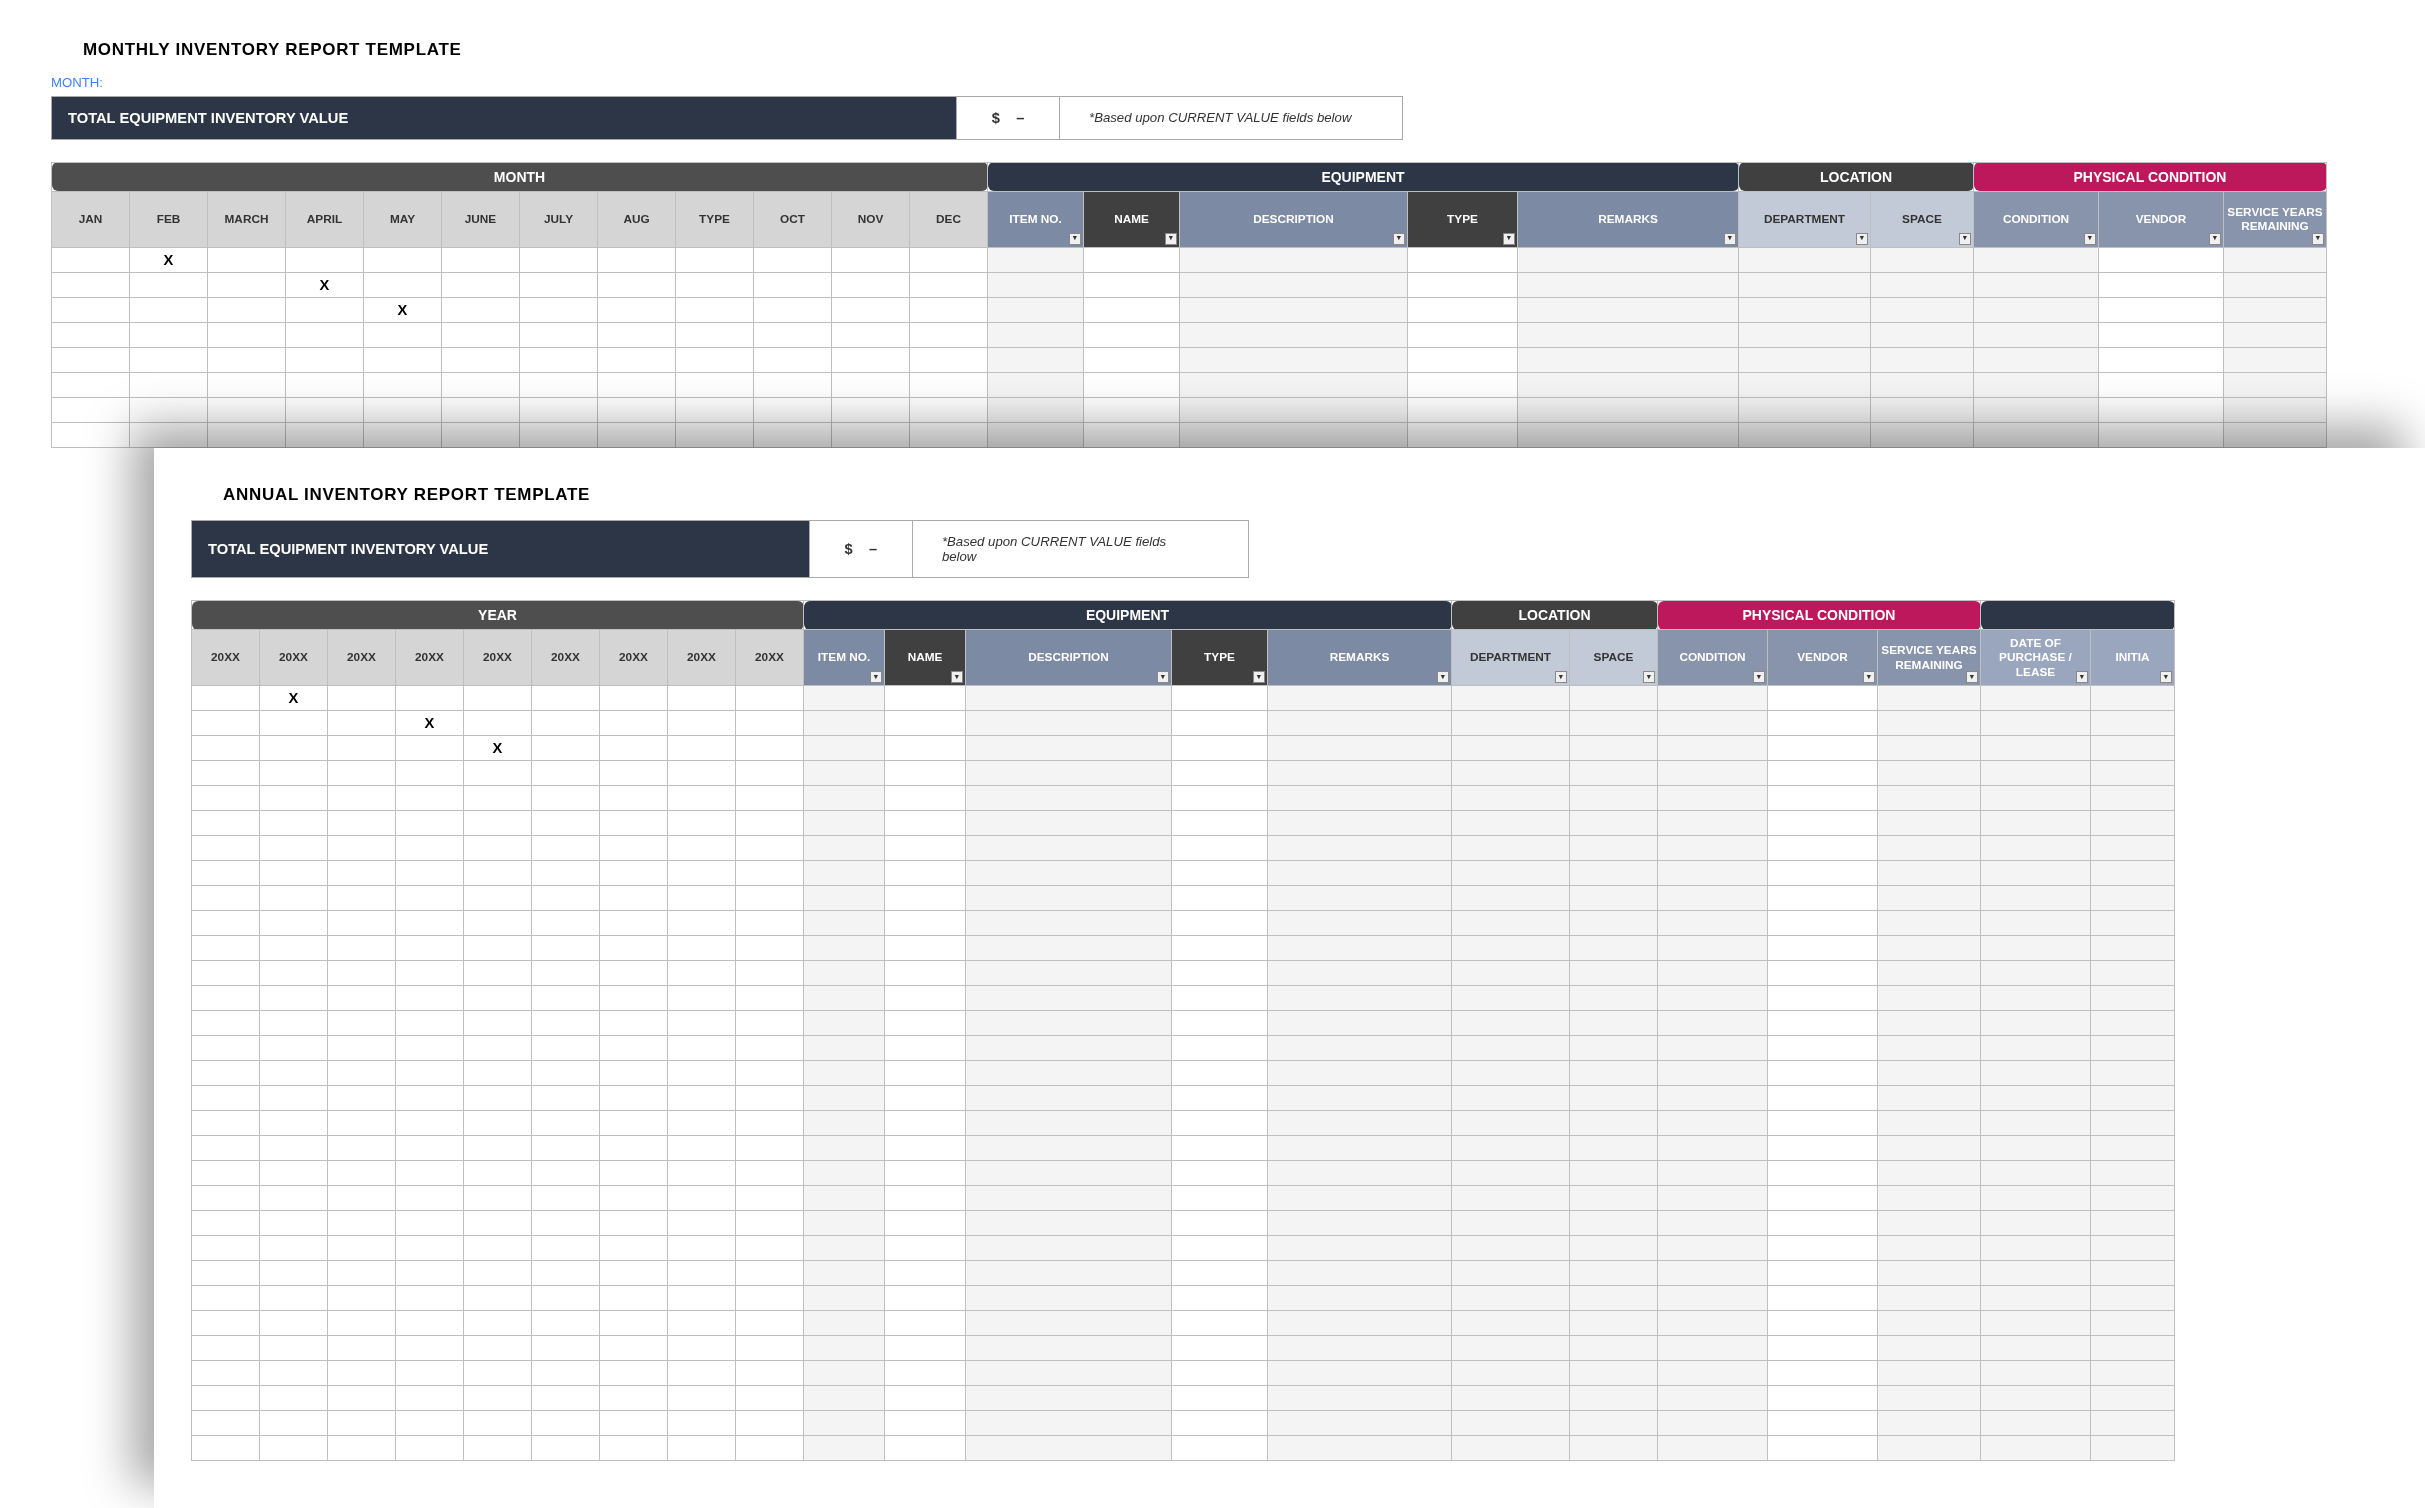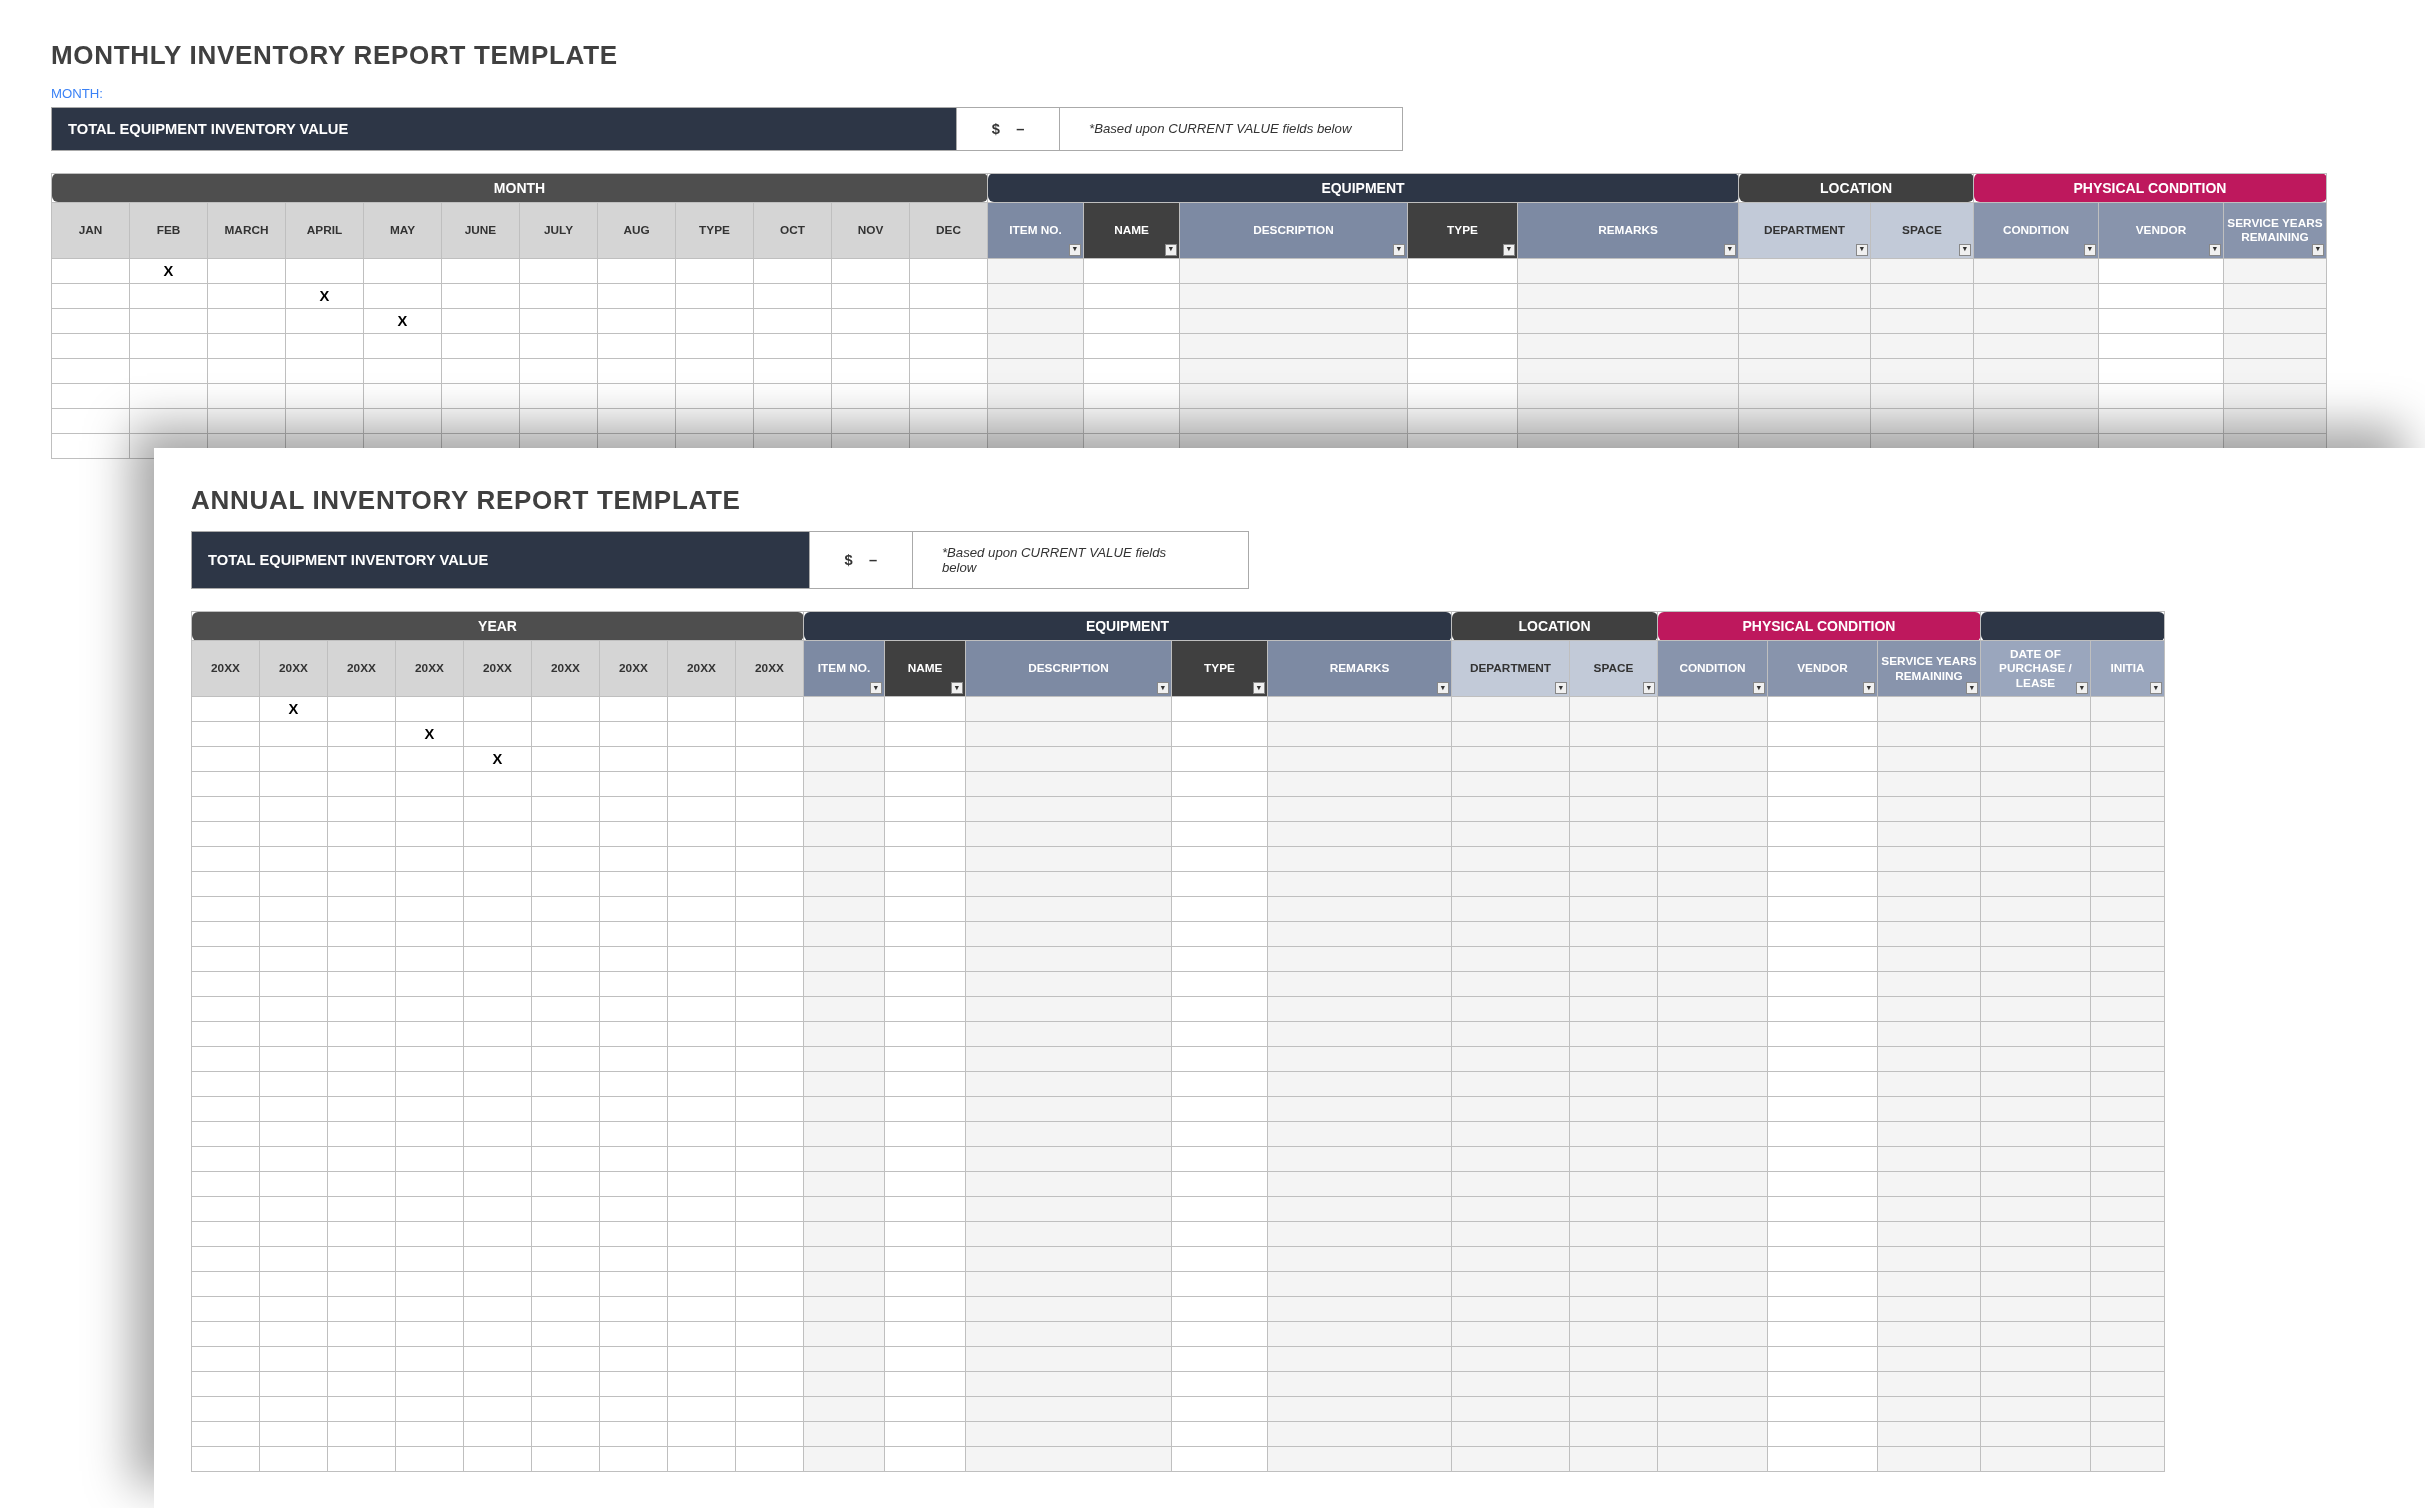--- a/index.html
+++ b/index.html
@@ -1,20 +1,20 @@
 <!DOCTYPE html>
 <html style="font-size:11.8px"><head>
 <meta charset="utf-8">
 <style>
 * { box-sizing: border-box; margin: 0; padding: 0; }
 body { font-family: Arial, sans-serif; background: #fff; width: 2426px; height: 1508px; position: relative; overflow: hidden; }
 
 .template { position: absolute; background: #fff; }
 
-.title { font-size: 26px; font-weight: 600; color: #404040; letter-spacing: 0.7px; margin-bottom: 14.7px; font-family: 'Century Gothic', Arial, sans-serif; }
+.title { font-size: 17px; font-weight: 600; color: #000000; letter-spacing: 0.7px; margin-bottom: 14.7px; font-family: 'Century Gothic', Arial, sans-serif; margin-left: 32px; }
 .month-label { font-size: 13.2px; color: #3b82f6; margin-bottom: 5.9px; }
 
 .total-row { display: flex; border: 0.7px solid #aaa; margin-bottom: 22px; }
 .total-label { background: #2d3646; color: #fff; font-weight: bold; font-size: 14.7px; padding: 13.2px 16px; flex: 0 0 auto; display: flex; align-items: center; }
 .total-value { background: #fff; color: #333; font-weight: bold; font-size: 14.7px; padding: 13.2px 16px; border-left: 0.7px solid #aaa; width: 103px; text-align: center; display: flex; align-items: center; justify-content: center; }
 .total-note { background: #fff; font-style: italic; font-size: 13.2px; color: #333; padding: 13.2px 44px 13.2px 29px; border-left: 0.7px solid #aaa; display: flex; align-items: center; }
 
 table { border-collapse: collapse; table-layout: fixed; }
 th, td { border: 0.7px solid #bfbfbf; font-size: 12.5px; height: 25px; text-align: center; vertical-align: middle; padding: 0; }
 
@@ -70,21 +70,21 @@
 .a-name { width: 81px; }
 .a-desc { width: 206px; }
 .a-type { width: 96px; }
 .a-remarks { width: 184px; }
 .a-dept { width: 118px; }
 .a-space { width: 88px; }
 .a-cond { width: 110px; }
 .a-vendor { width: 110px; }
 .a-svc { width: 103px; }
 .a-date { width: 110px; }
-.a-init { width: 74px; }
+.a-init { width: 84px; }
 </style>
 </head>
 <body>
 
 <div id="monthly" class="template">
   <div class="title">MONTHLY INVENTORY REPORT TEMPLATE</div>
   <div class="month-label">MONTH:</div>
   <div class="total-row">
     <div class="total-label">TOTAL EQUIPMENT INVENTORY VALUE</div>
     <div class="total-value">

